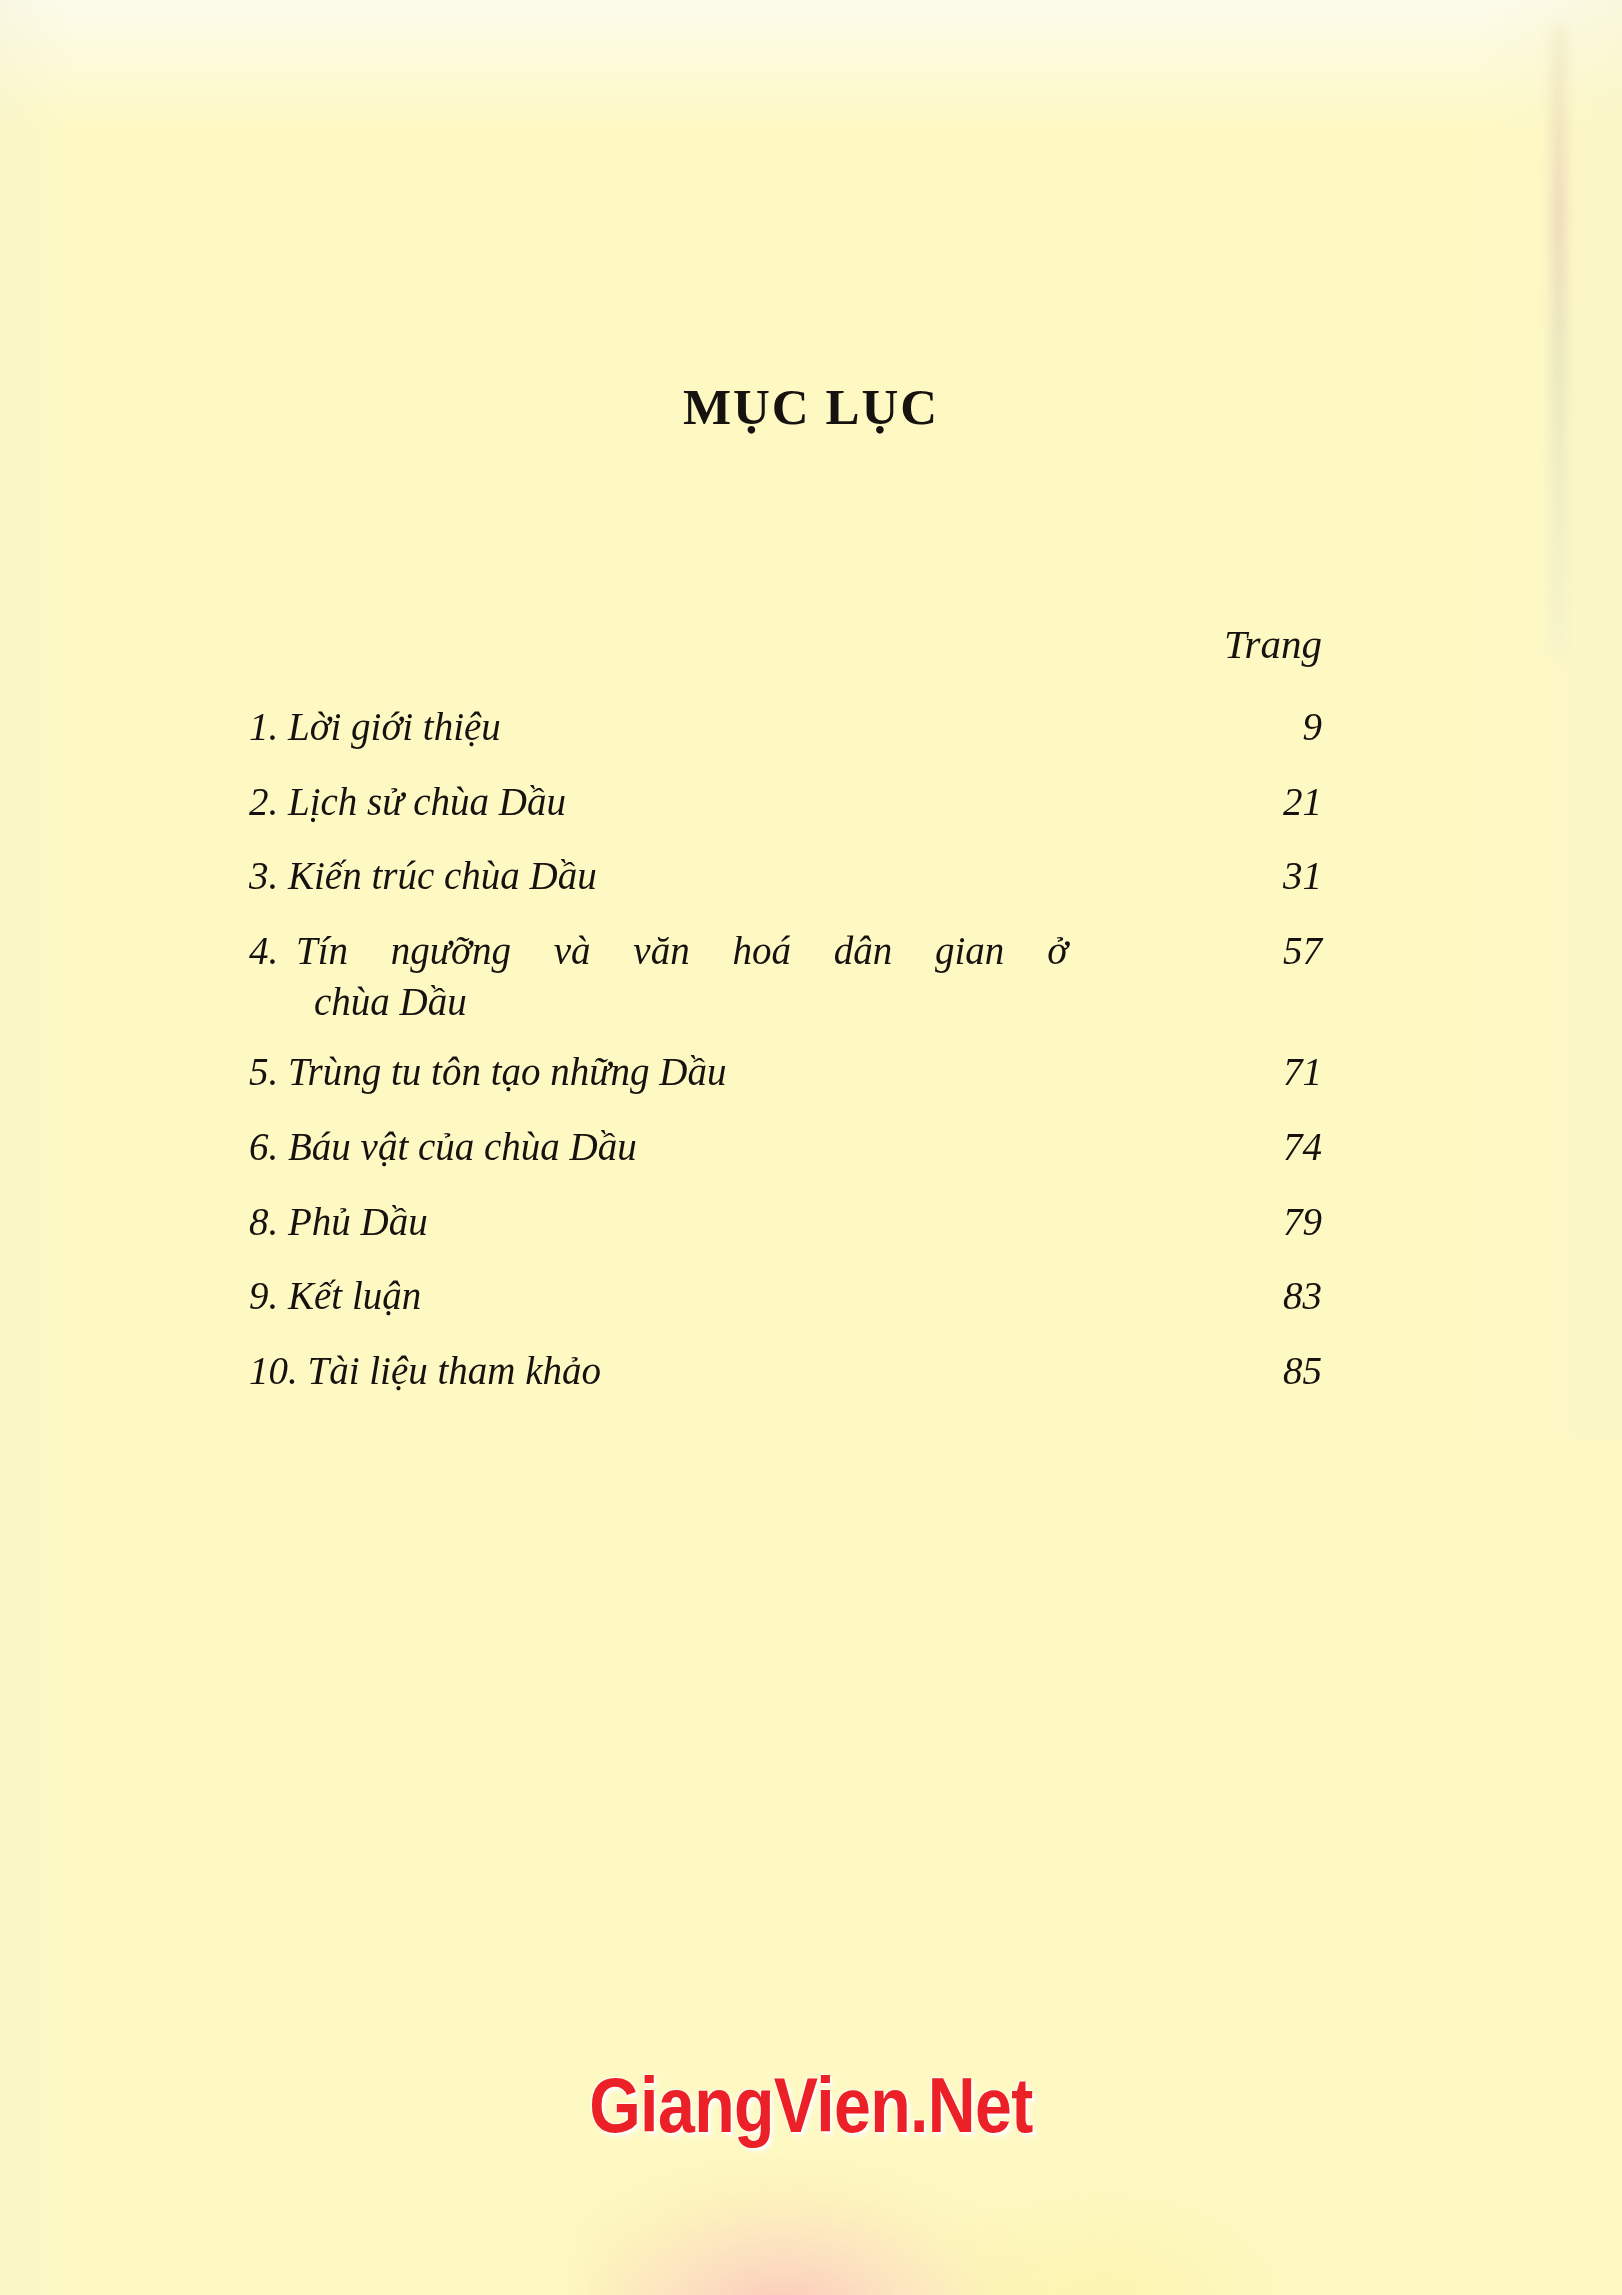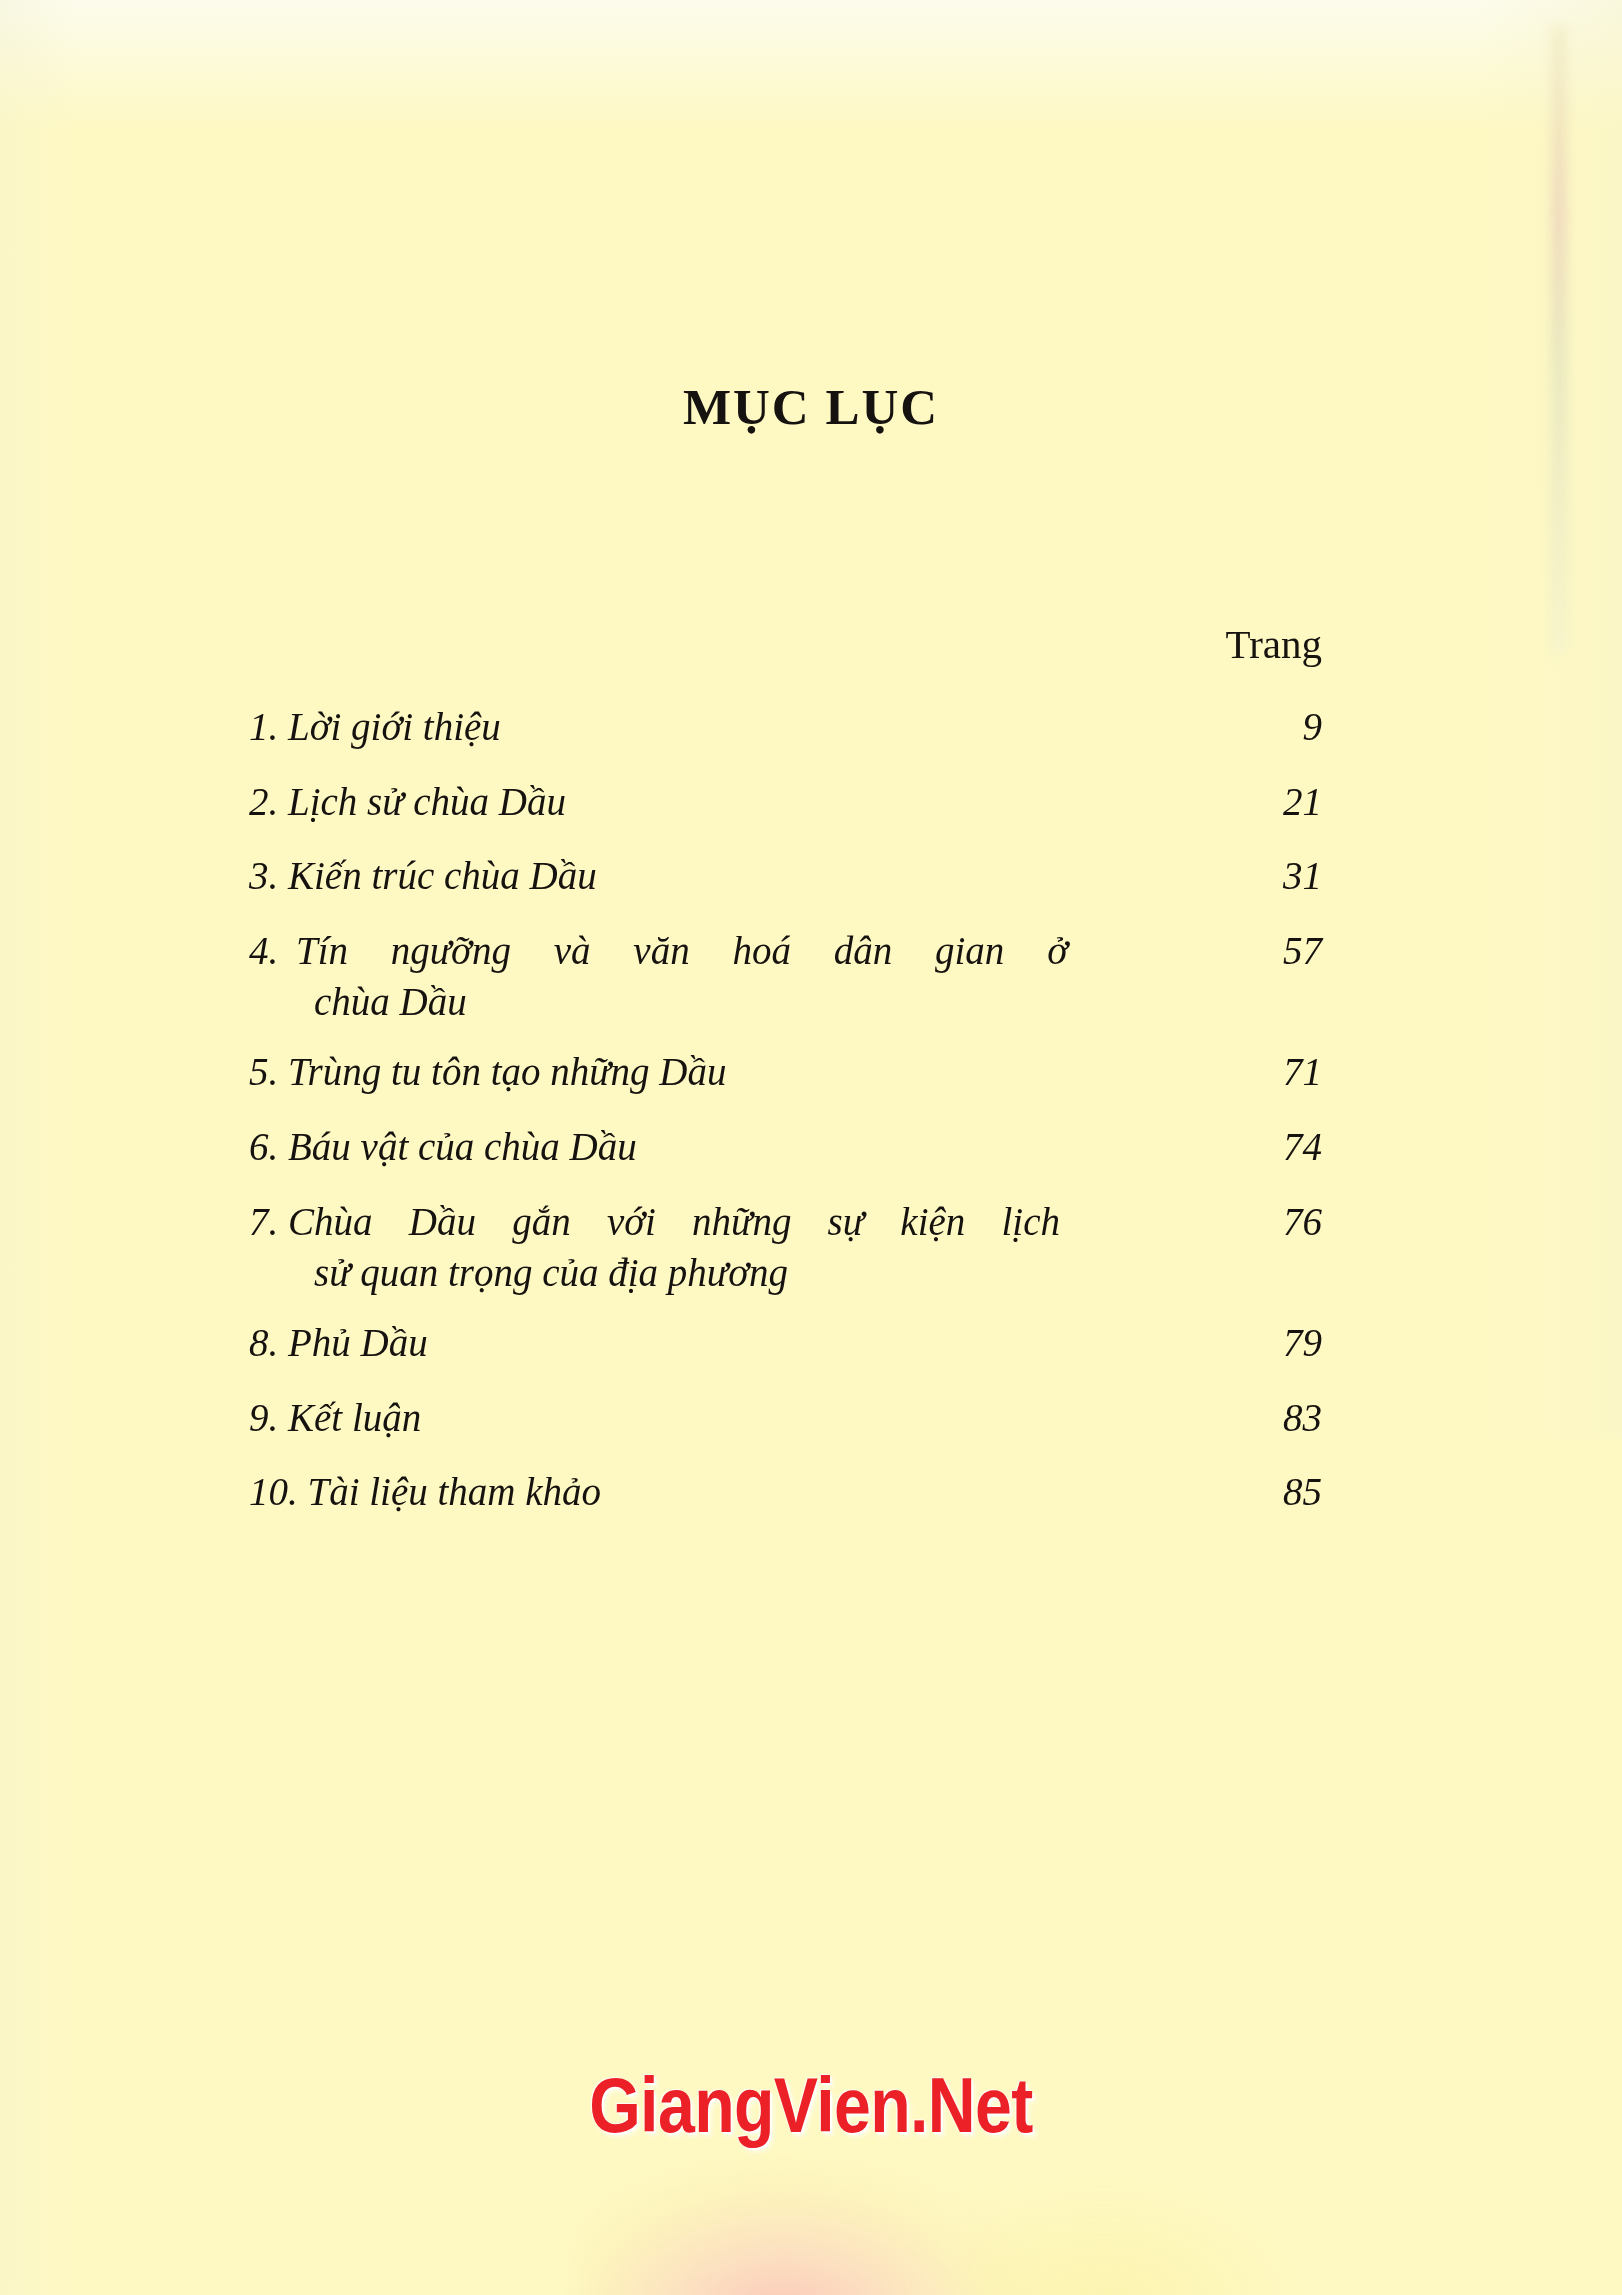--- a/index.html
+++ b/index.html
@@ -89,20 +89,21 @@
   }
 
   
   .trang-label {
     position: absolute;
     left: 1047px;
     top: 620px;
     width: 275px;
     text-align: right;
     font-size: 41px;
+    font-style: italic;
     color: #17130f;
   }
 
   
   .toc-list {
     position: absolute;
     left: 249px;
     top: 701px;
     width: 1073px;
     font-style: italic;
@@ -206,27 +207,20 @@
           <span class="toc-line"><span>5.</span> <span>Trùng tu tôn tạo những Dầu</span></span>
         </div>
         <div class="toc-num">71</div>
       </div>
       <div class="toc-entry">
         <div class="toc-entry-body">
           <span class="toc-line"><span>6.</span> <span>Báu vật của chùa Dầu</span></span>
         </div>
         <div class="toc-num">74</div>
       </div>
-      <div class="toc-entry tall">
-        <div class="toc-entry-body">
-          <span class="toc-line justified"><span>7.</span> <span style="display: inline-block; width: 772px; text-align: justify; text-align-last: justify;">Chùa Dầu gắn với những sự kiện lịch</span></span>
-          <span class="toc-line" style="padding-left: 65px;">sử quan trọng của địa phương</span>
-        </div>
-        <div class="toc-num">76</div>
-      </div>
       <div class="toc-entry">
         <div class="toc-entry-body">
           <span class="toc-line"><span>8.</span> <span>Phủ Dầu</span></span>
         </div>
         <div class="toc-num">79</div>
       </div>
       <div class="toc-entry">
         <div class="toc-entry-body">
           <span class="toc-line"><span>9.</span> <span>Kết luận</span></span>
         </div>

